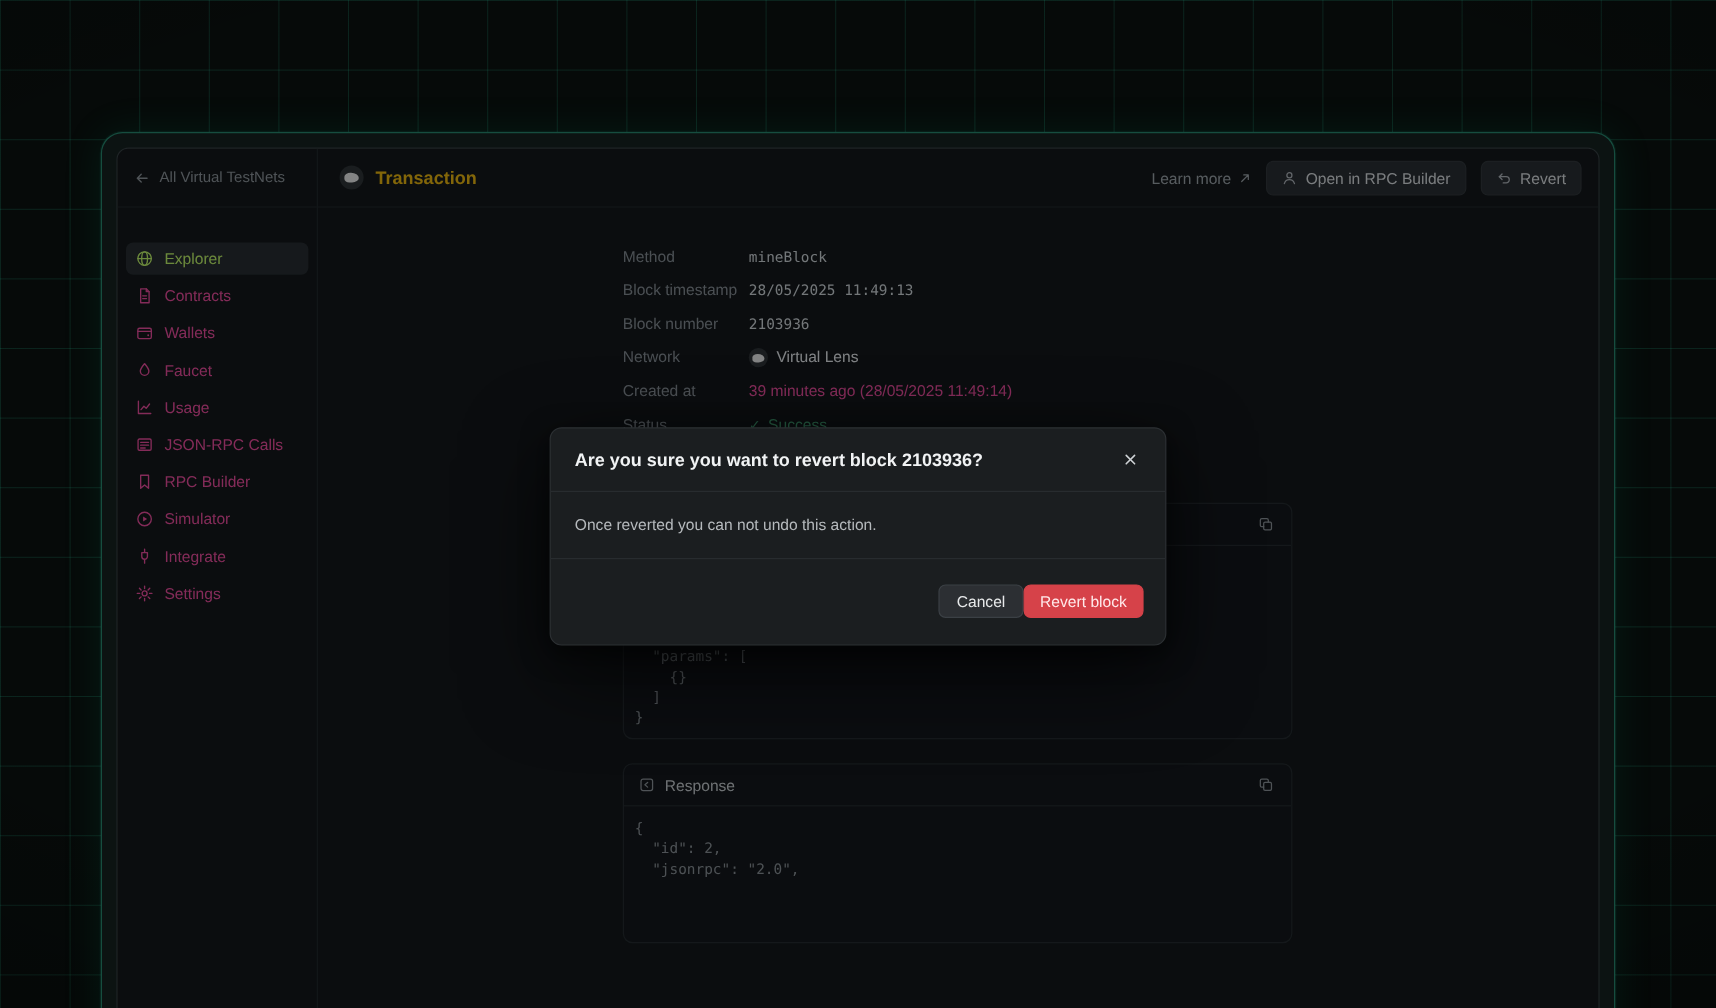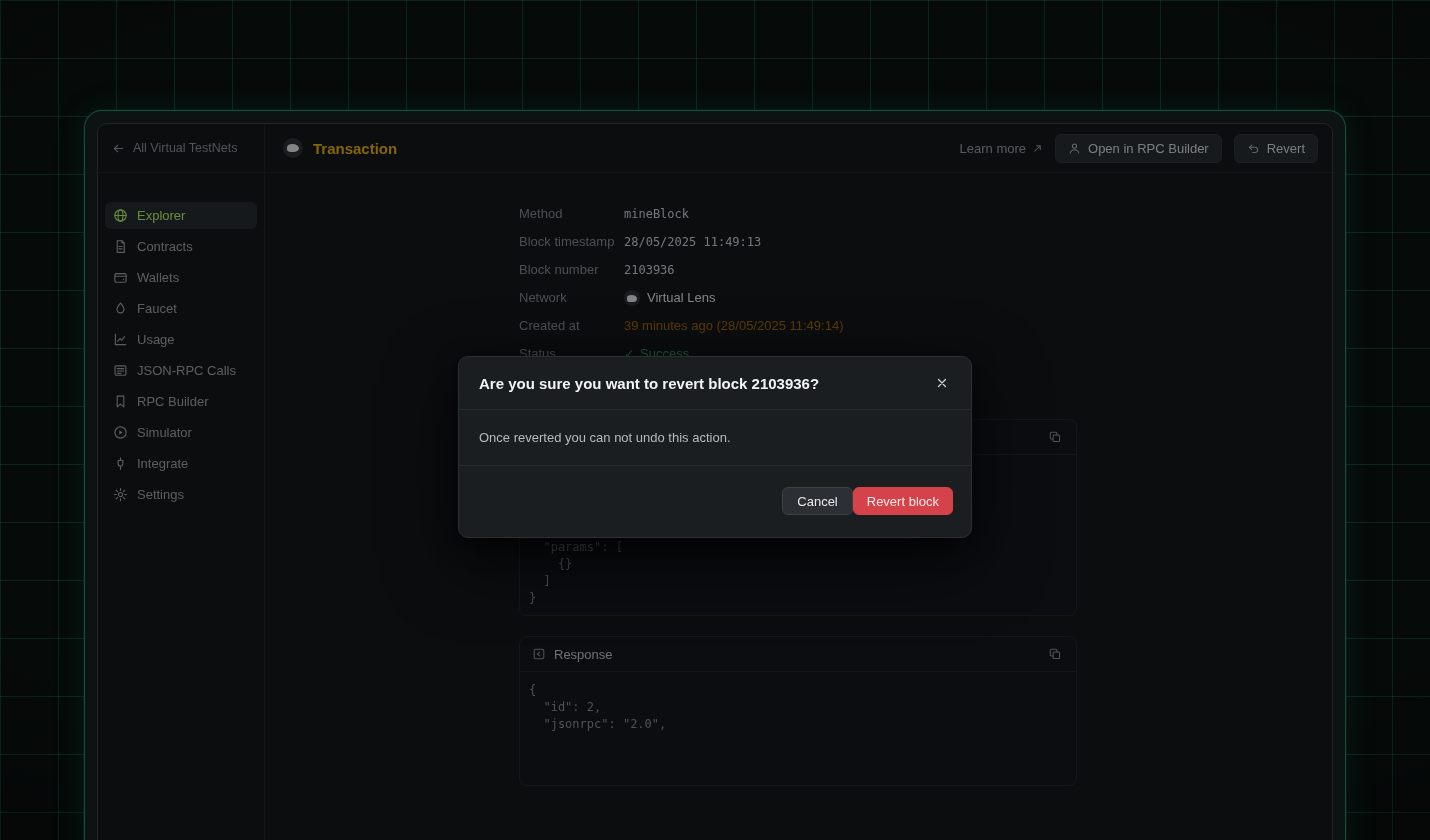--- a/index.html
+++ b/index.html
@@ -33,21 +33,21 @@
   
   .sidebar { width: 167px; flex: none; border-right: 1px solid #1d2224; display: flex; flex-direction: column; }
   .sidebar-back {
     height: 49px; flex: none; display: flex; align-items: center; gap: 8px;
     padding: 0 14px; color: #8b9196; font-size: 12.5px;
     border-bottom: 1px solid #1d2224; cursor: pointer;
   }
   .nav { padding: 12px 7px; display: flex; flex-direction: column; gap: 4px; }
   .nav-item {
     display: flex; align-items: center; gap: 9px; height: 27px; padding: 0 8px;
-    border-radius: 6px; color: #a3a3a3; font-size: 13px; cursor: pointer; white-space: nowrap;
+    border-radius: 6px; color: #ec4899; font-size: 13px; cursor: pointer; white-space: nowrap;
   }
   .nav-item.active { background: #23272a; color: #bef264; margin-top: 17px; }
   .icon { display: inline-flex; align-items: center; justify-content: center; flex: none; }
   .icon svg { display: block; }
 
   
   .main { flex: 1; display: flex; flex-direction: column; min-width: 0; }
   .topbar {
     height: 49px; flex: none; display: flex; align-items: center; gap: 10px;
     padding: 0 14px 0 18px; border-bottom: 1px solid #1d2224;
@@ -64,21 +64,21 @@
     height: 29px; display: inline-flex; align-items: center; gap: 7px; padding: 1px 12px;
     background: #26292c; border: 1px solid #2e3236; border-radius: 6px;
     color: #d9dcde; font-size: 13px; font-family: "Liberation Sans", sans-serif; cursor: pointer;
   }
   .btn .icon { color: #aeb3b8; }
 
   
   .content { flex: 1; position: relative; padding: 32px 16px 0 254px; overflow: hidden; }
   .detail-row { display: flex; align-items: center; min-height: 18px; margin-bottom: 10px; line-height: 18px; }
   .lbl { width: 105px; flex: none; color: #83898f; font-size: 13px; }
-  .val { color: #a16207; font-size: 13px; }
+  .val { color: #ec4899; font-size: 13px; }
   .val.mono { font-family: "DejaVu Sans Mono", monospace; font-size: 12px; color: #cdd1d4; }
   .val.net { display: flex; align-items: center; gap: 7px; color: #e3e5e7; }
   .net-logo { width: 16px; height: 16px; border-radius: 50%; background: #2b2e30; position: relative; flex: none; }
   .net-logo::after {
     content: ""; position: absolute; left: 3px; top: 5px; width: 10px; height: 6.5px;
     background: #e9e9e7; border-radius: 55% 70% 60% 45%;
   }
   .val.status { display: flex; align-items: center; gap: 6px; color: #3f9e6f; }
   .check { font-size: 12px; }
 

